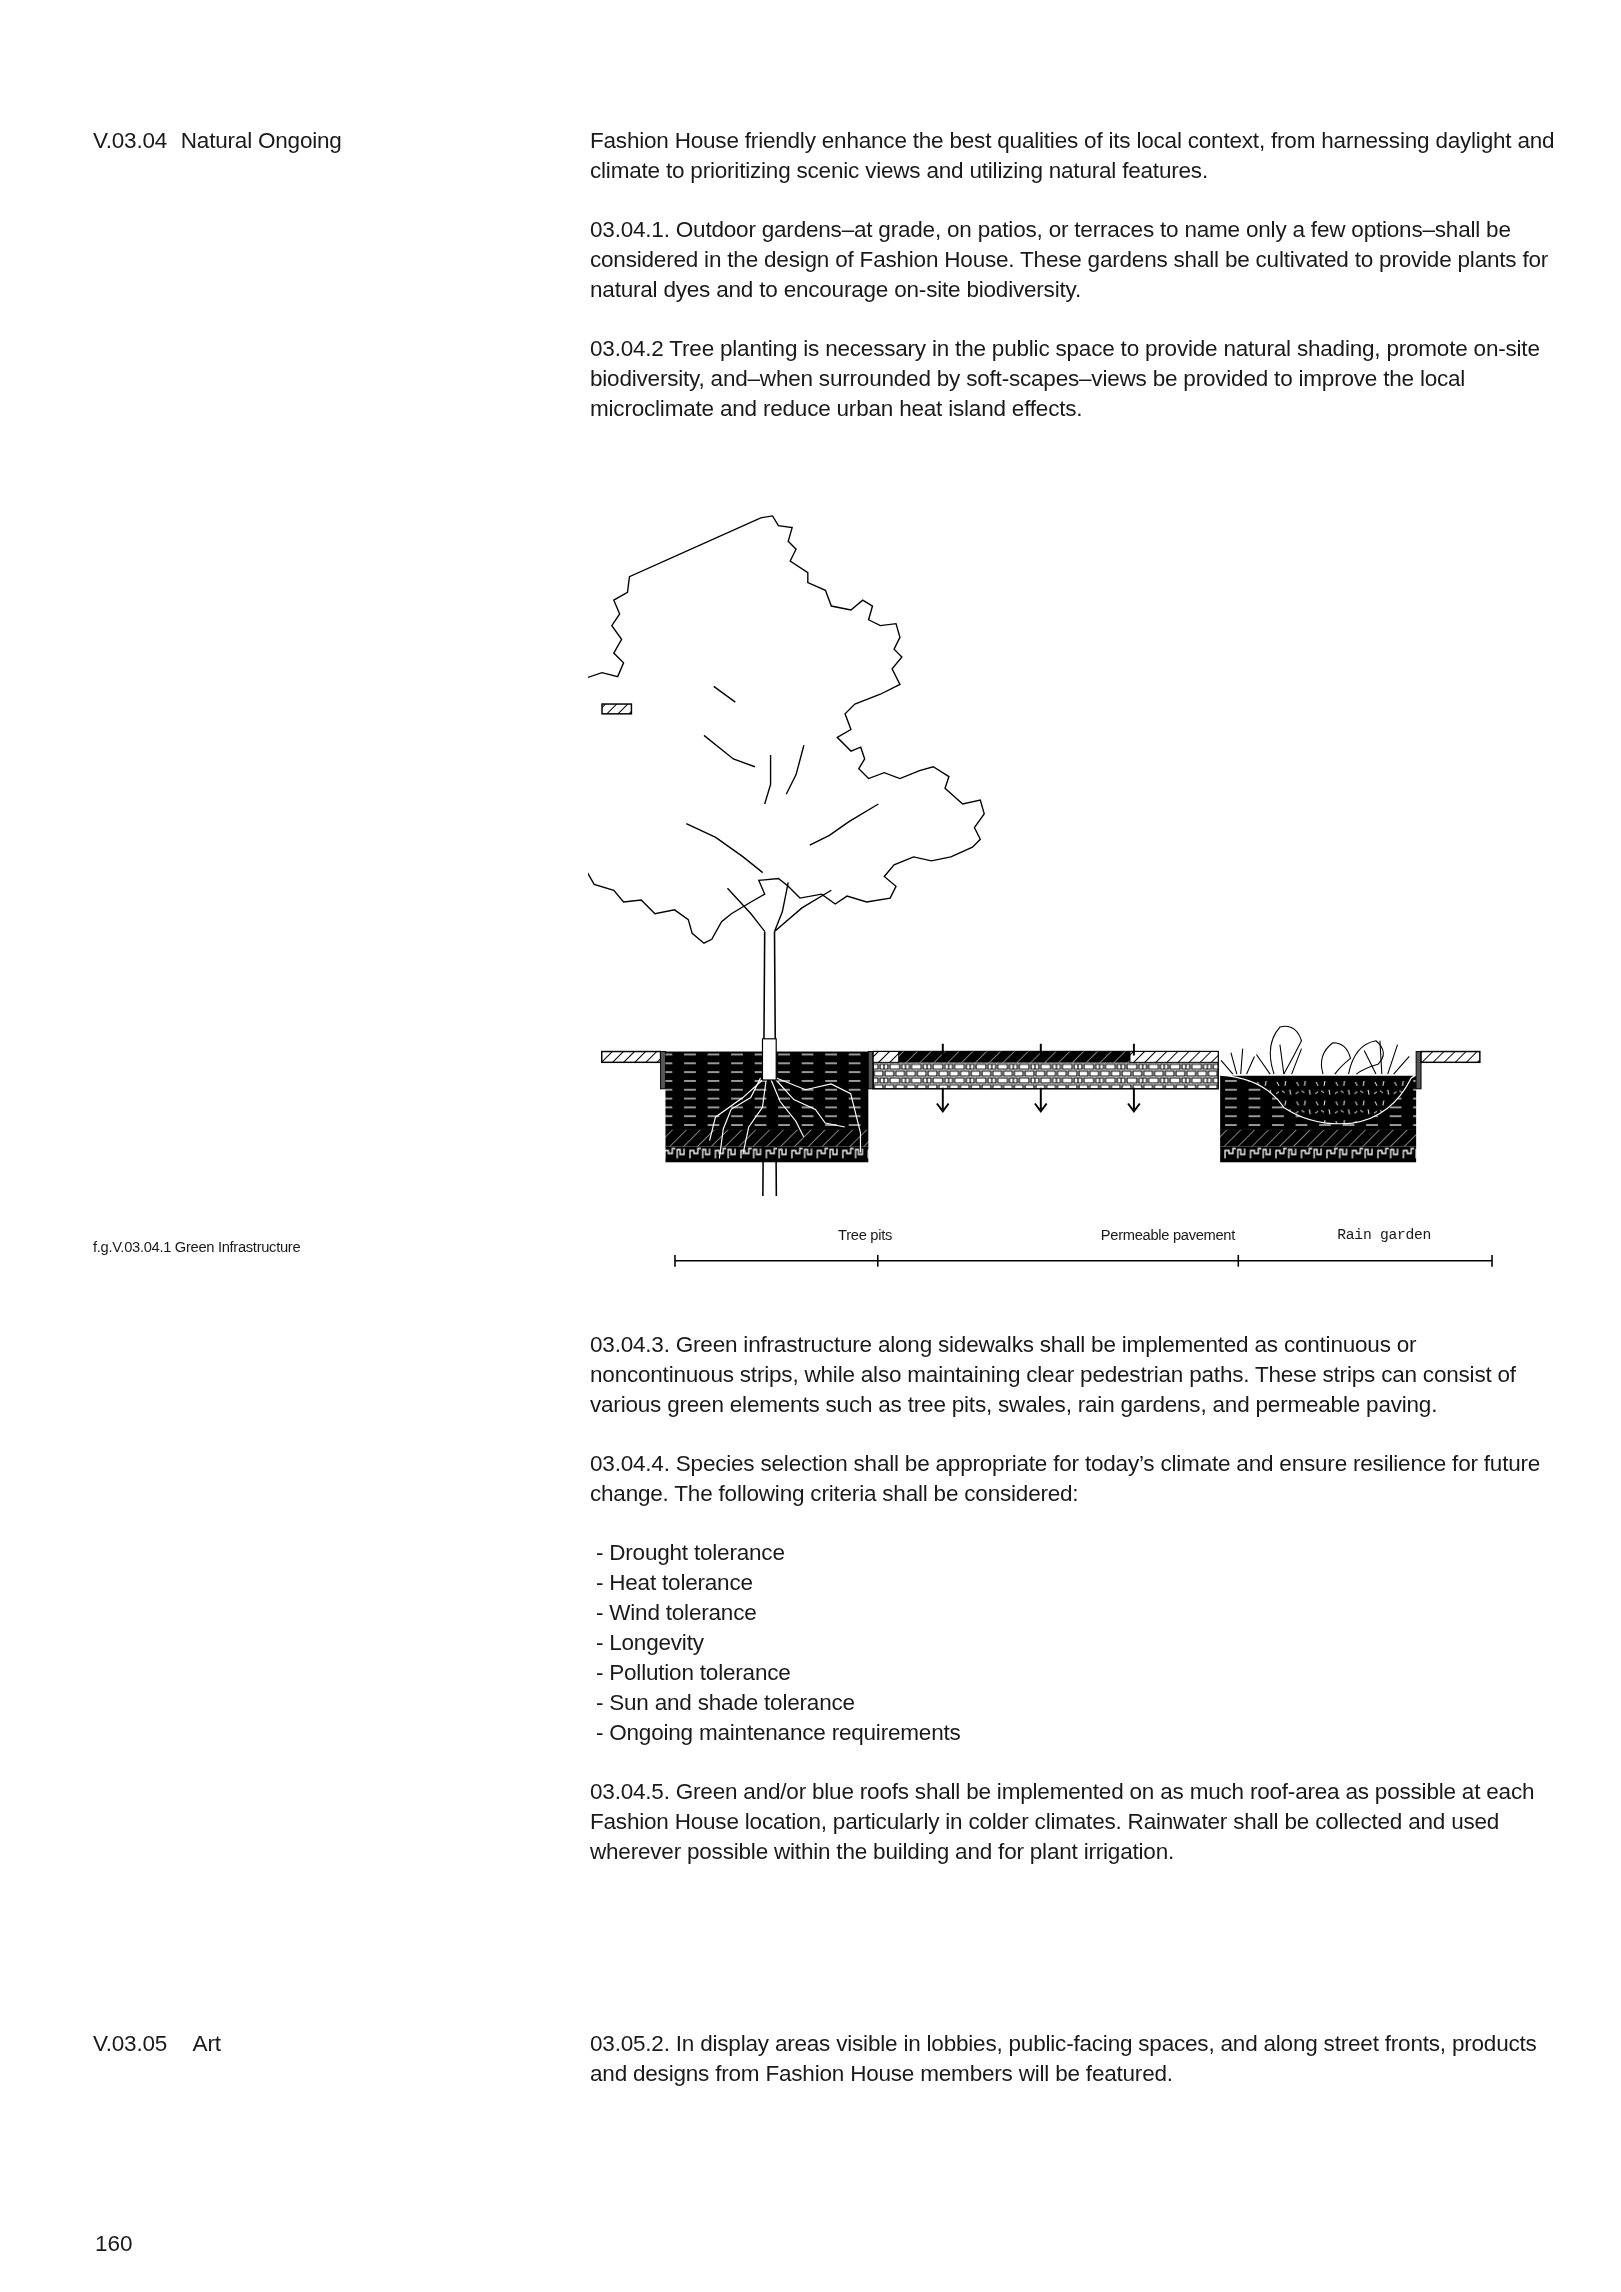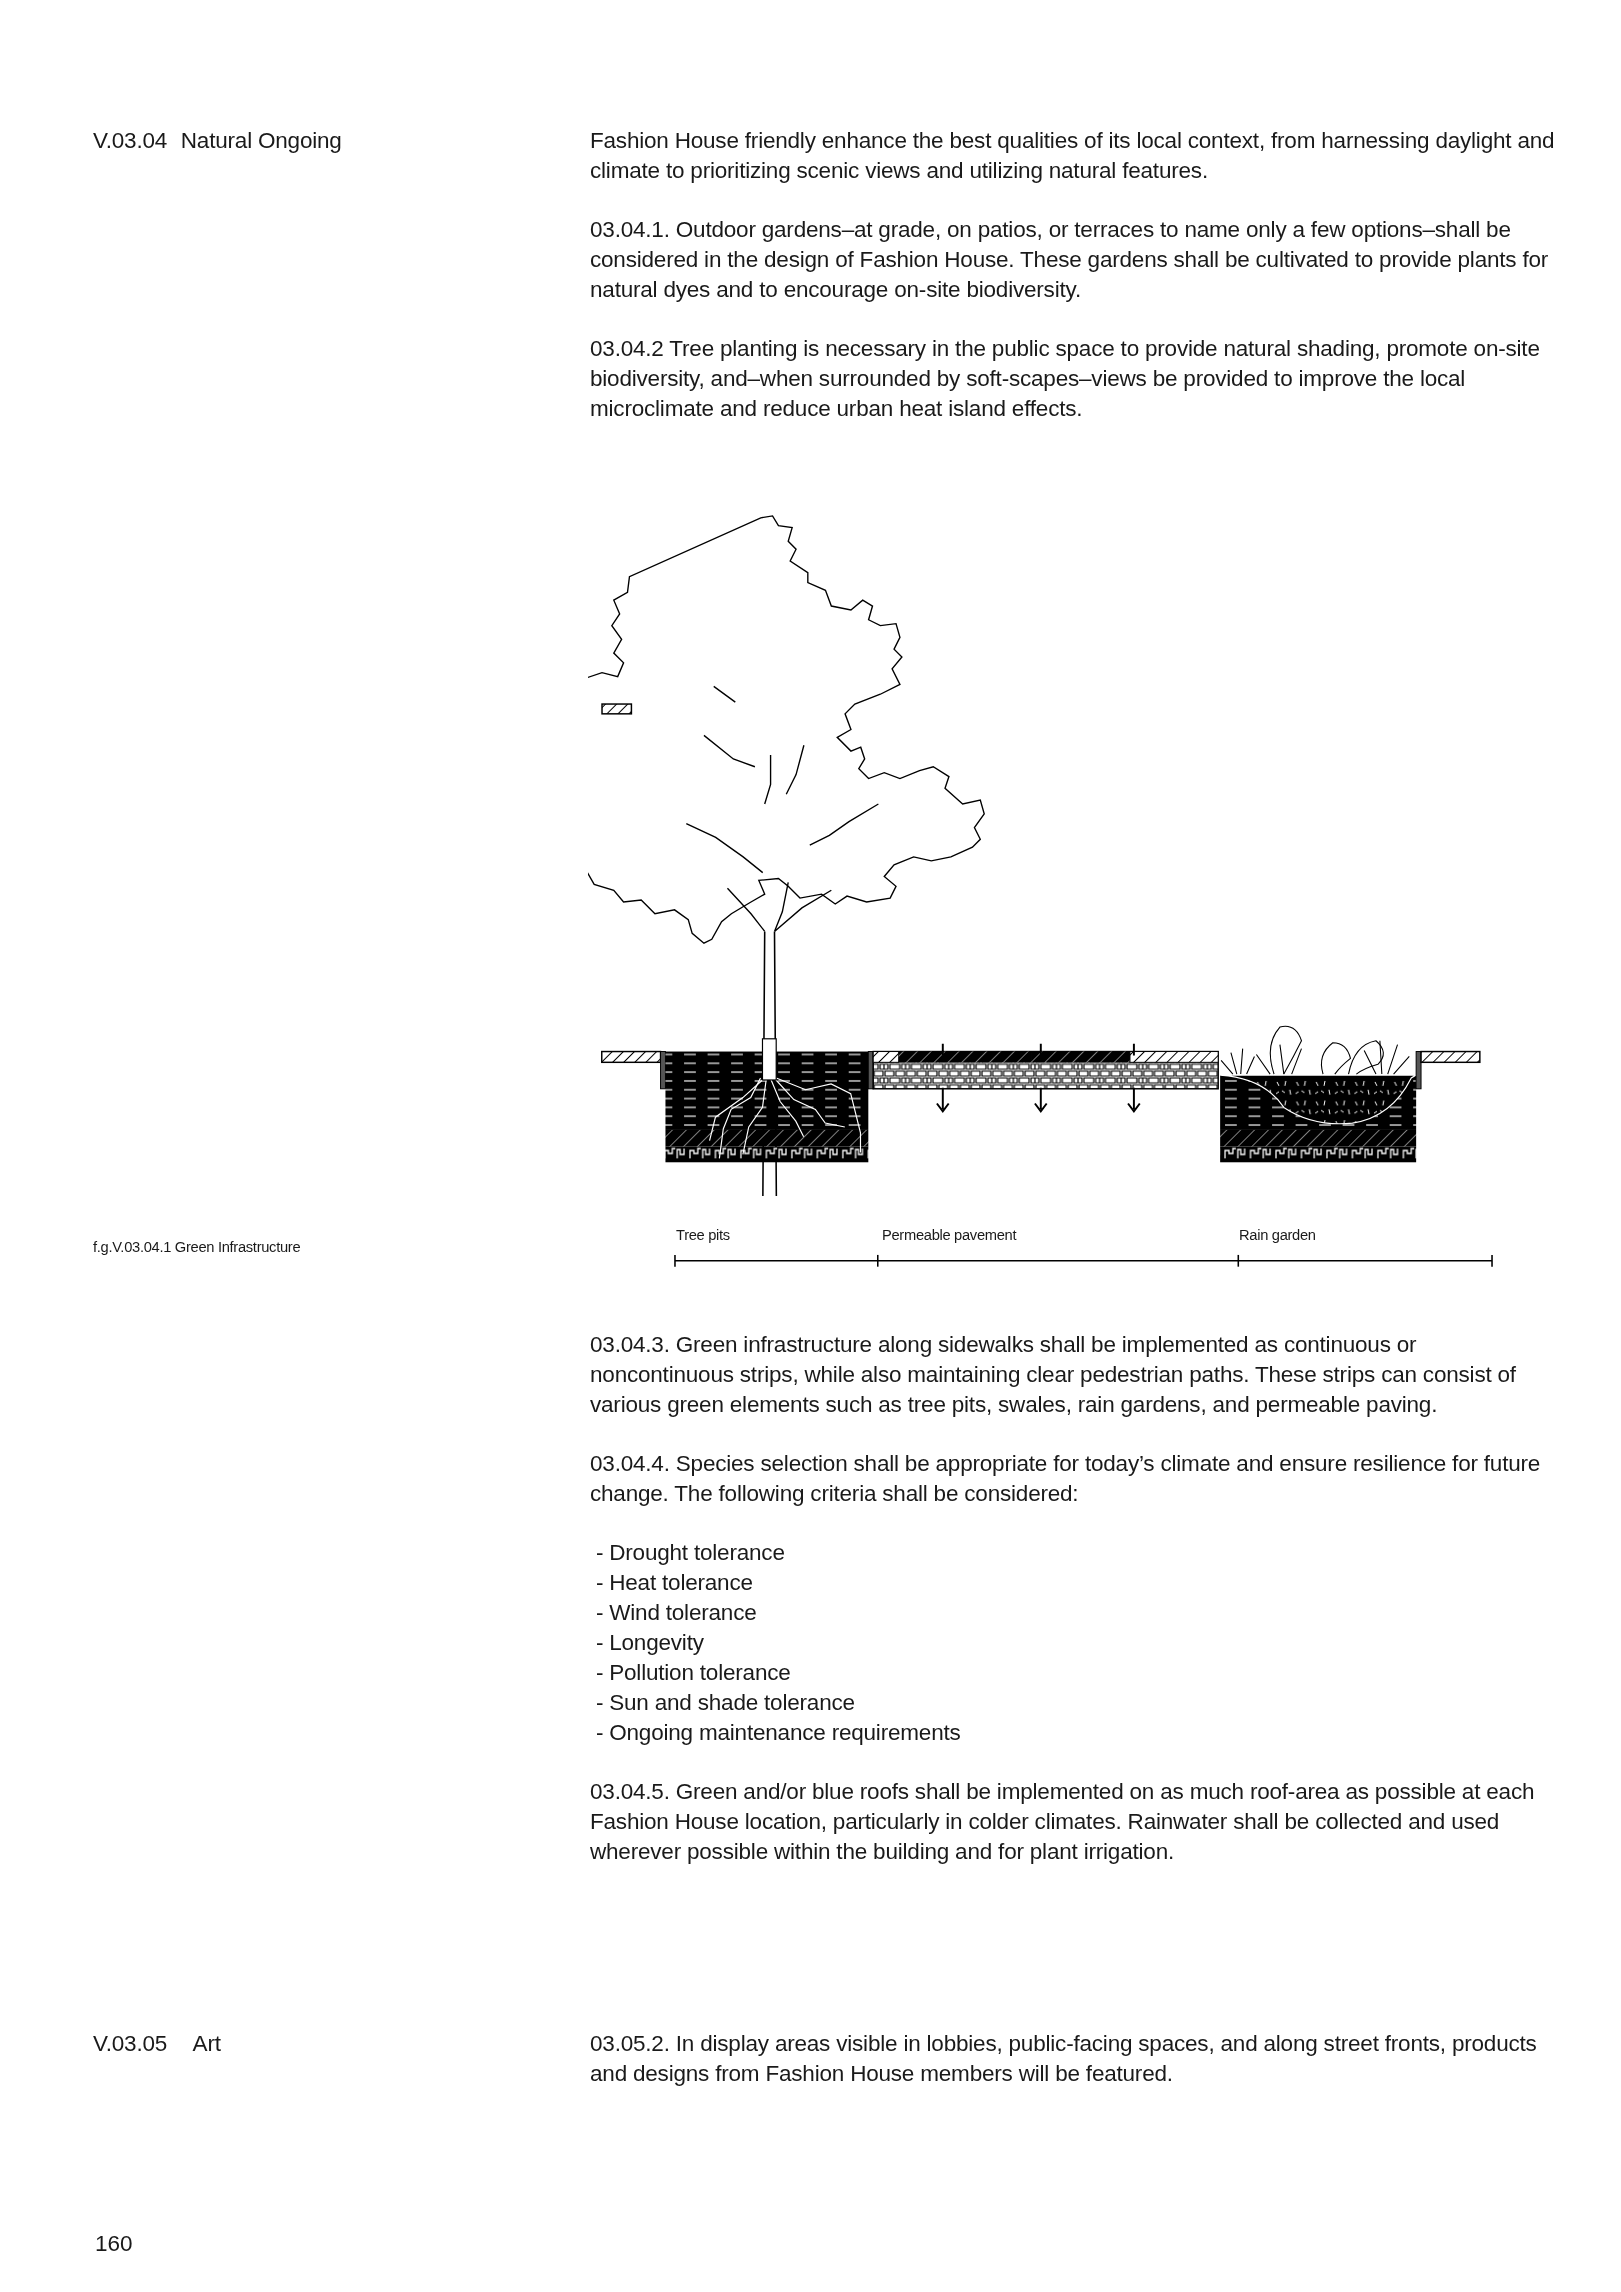--- a/index.html
+++ b/index.html
@@ -8,21 +8,21 @@
       font-family: "Liberation Sans", sans-serif; color: #1a1a1a;
     }
     .abs { position: absolute; }
     .section-label { font-size: 22.5px; line-height: 29px; letter-spacing: -0.2px; }
     .section-label .num { display: inline-block; margin-right: 13.7px; }
     .body-text { font-size: 22.5px; line-height: 30px; letter-spacing: -0.2px; width: 970px; }
     .para { margin: 0 0 29px 0; }
     .criteria-list { margin: 0 0 29px 0; padding: 0 0 0 5.9px; list-style: none; }
     .criteria-list li { font-size: 22.5px; line-height: 30px; letter-spacing: -0.2px; }
     .caption { font-size: 14.7px; letter-spacing: -0.3px; }
-    .dim-label { font-size: 14.7px; letter-spacing: -0.3px; text-align: left; position: absolute; }
+    .dim-label { font-size: 14.7px; letter-spacing: -0.3px; text-align: right; position: absolute; }
     .page-number { font-size: 22.5px; }
   </style>
 </head>
 <body>
 
 <div class="abs section-label" style="left:93px; top:126px;">
   <span class="num">V.03.04</span><span>Natural Ongoing</span>
 </div>
 
 <div class="abs body-text" style="left:590px; top:126px;">
@@ -132,21 +132,21 @@
     <path d="M1350 1096 q-6 -20 10 -32 q14 0 18 16 q-10 8 -16 16"></path>
     <path d="M1376 1096 q6 -30 28 -34 q14 12 2 24 q-14 4 -22 10"></path>
     <path d="M1410 1096 l-2 -34 M1416 1096 l10 -30 M1404 1096 l-12 -24 M1422 1096 l16 -18"></path>
   </g>
 </svg>
 
 <div class="abs caption" style="left:93px; top:1239px;">f.g.V.03.04.1 Green Infrastructure</div>
 
 <div class="dim-label" style="left:676px; width:216px; top:1227px;">Tree pits</div>
 <div class="dim-label" style="left:882px; width:353px; top:1227px;">Permeable pavement</div>
-<div class="dim-label" style="left:1239px; width:255px; top:1227px;">Rain garden</div>
+<div class="dim-label" style="left:1176px; width:255px; top:1227px;font-family:Liberation Mono, monospace;">Rain garden</div>
 
 <svg class="abs" style="left:667px; top:1251px;" width="833" height="19.6" viewBox="0 0 850 20">
   <line x1="8" y1="10" x2="842" y2="10" stroke="#000" stroke-width="1.6"></line>
   <line x1="8" y1="4" x2="8" y2="16" stroke="#000" stroke-width="1.6"></line>
   <line x1="215" y1="4" x2="215" y2="16" stroke="#000" stroke-width="1.6"></line>
   <line x1="583" y1="4" x2="583" y2="16" stroke="#000" stroke-width="1.6"></line>
   <line x1="842" y1="4" x2="842" y2="16" stroke="#000" stroke-width="1.6"></line>
 </svg>
 
 <div class="abs body-text" style="left:590px; top:1330px;">

